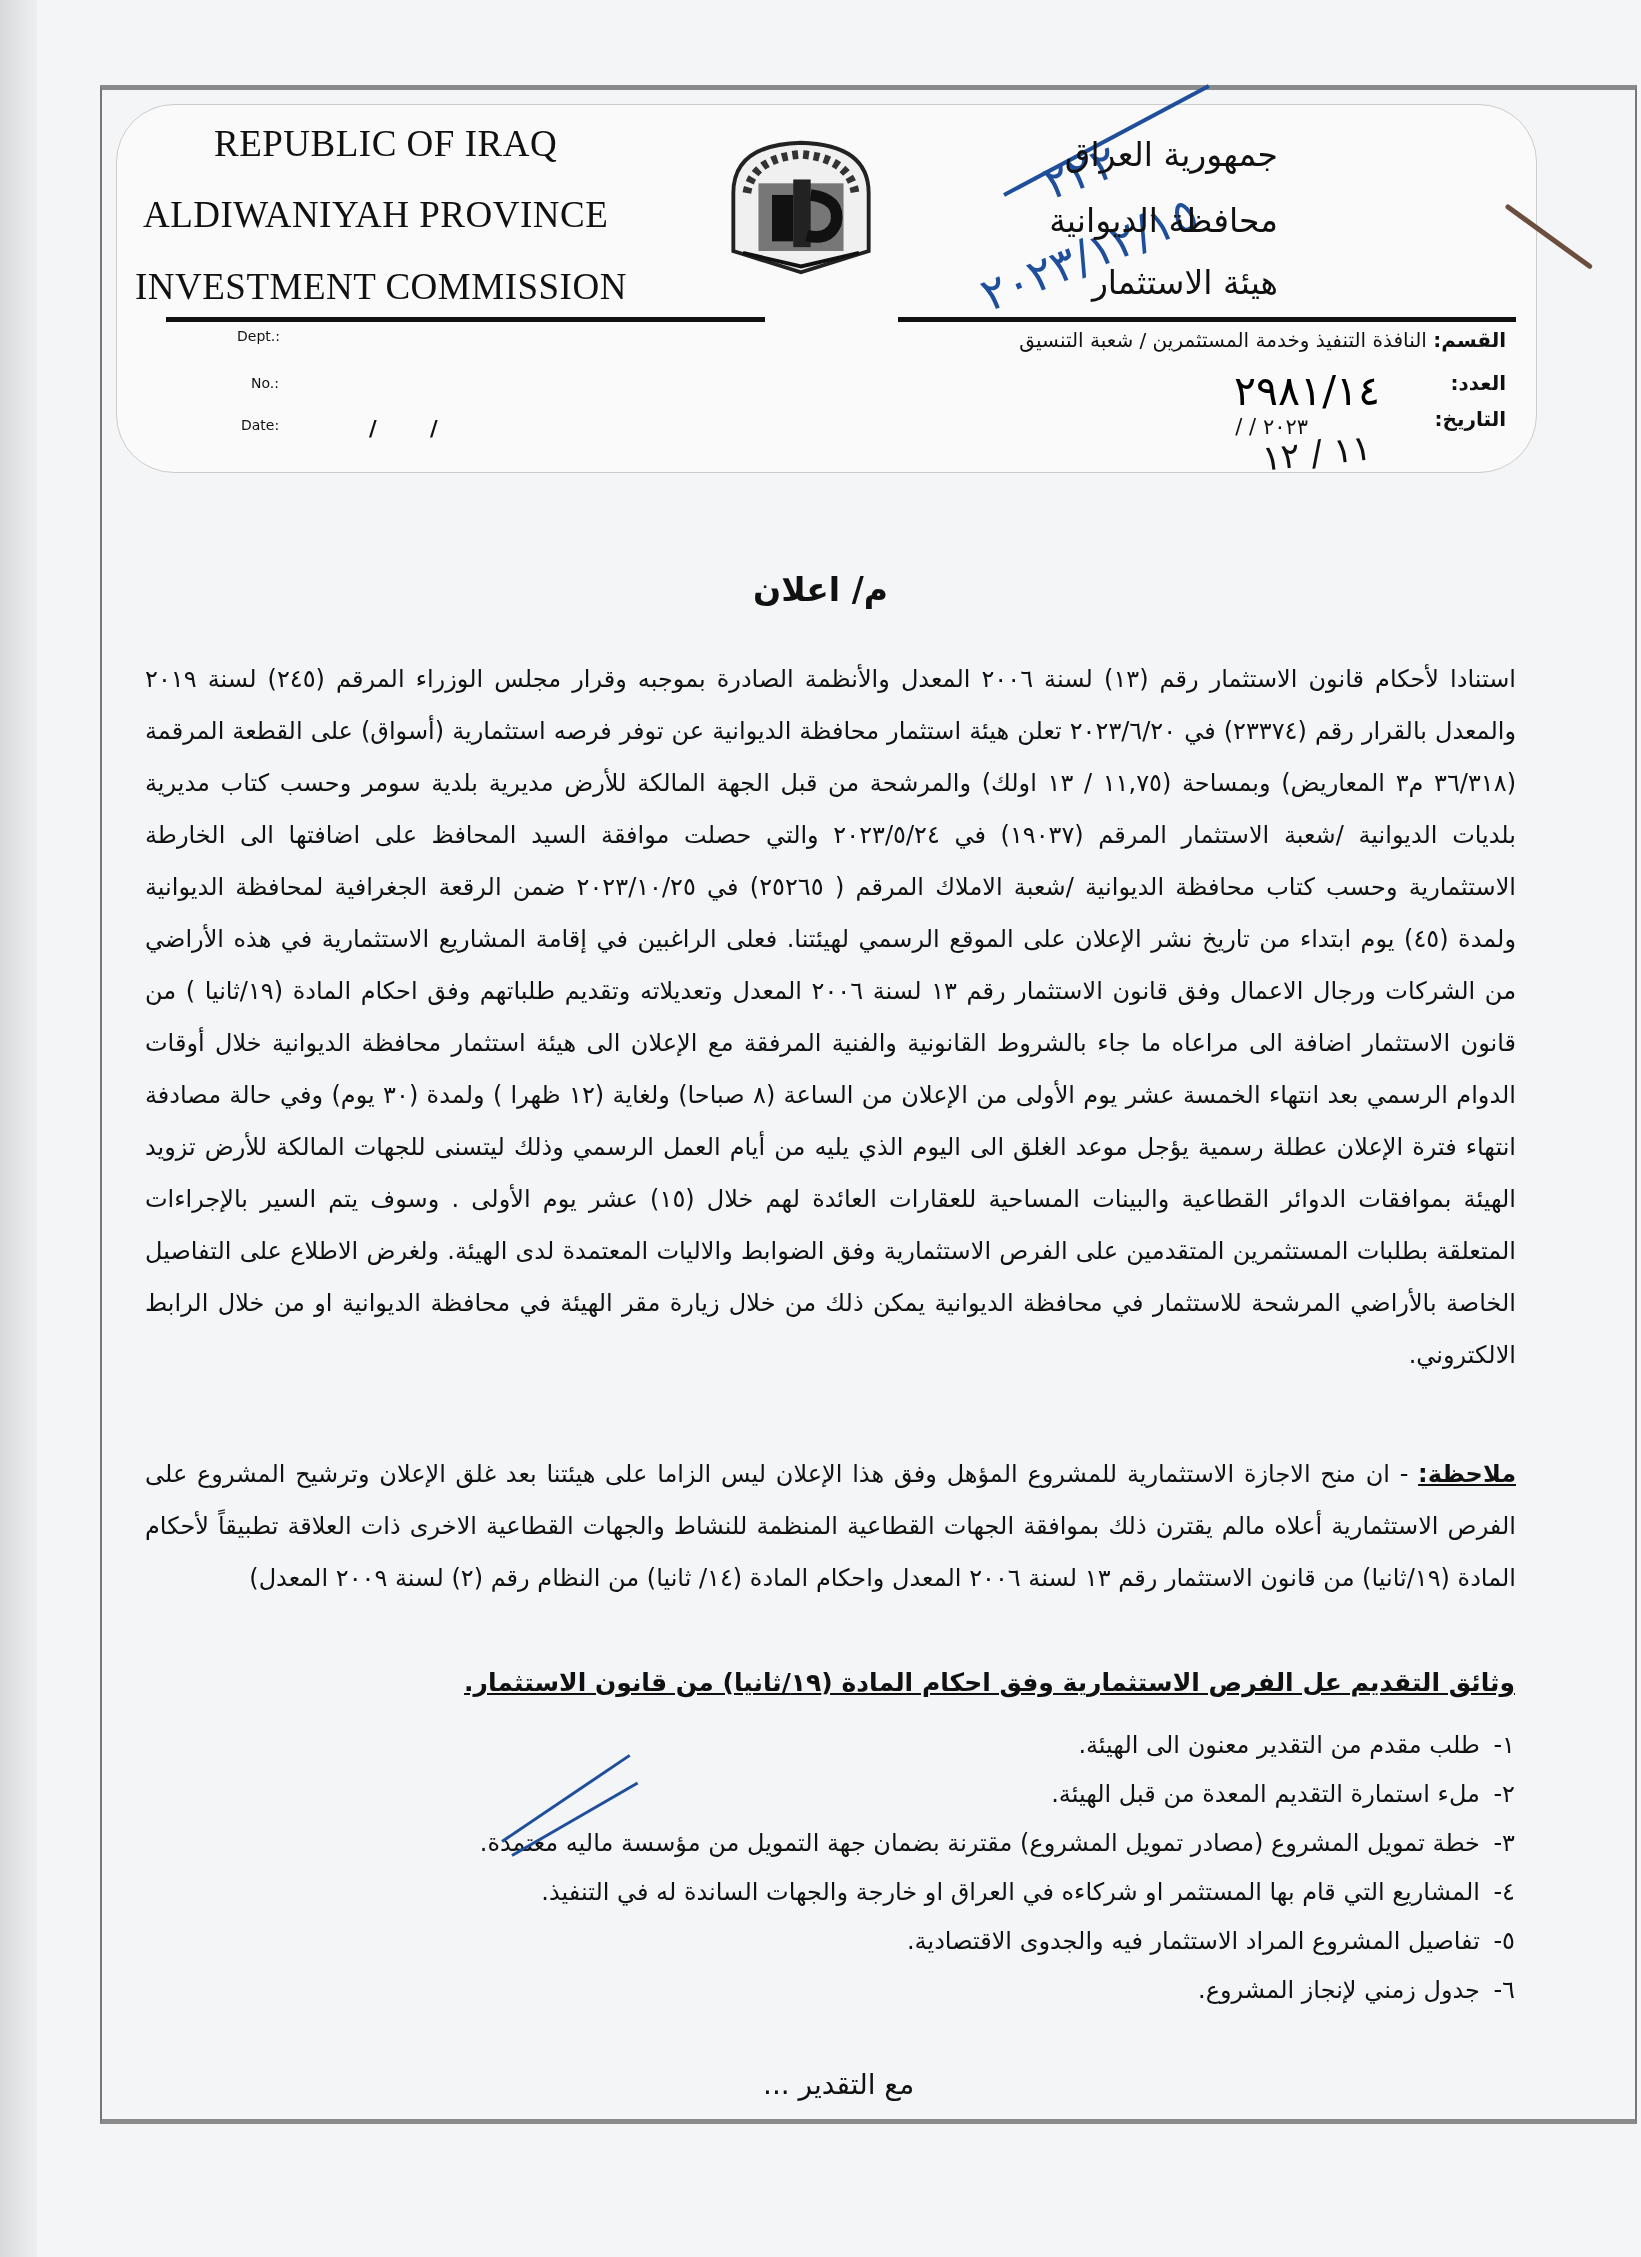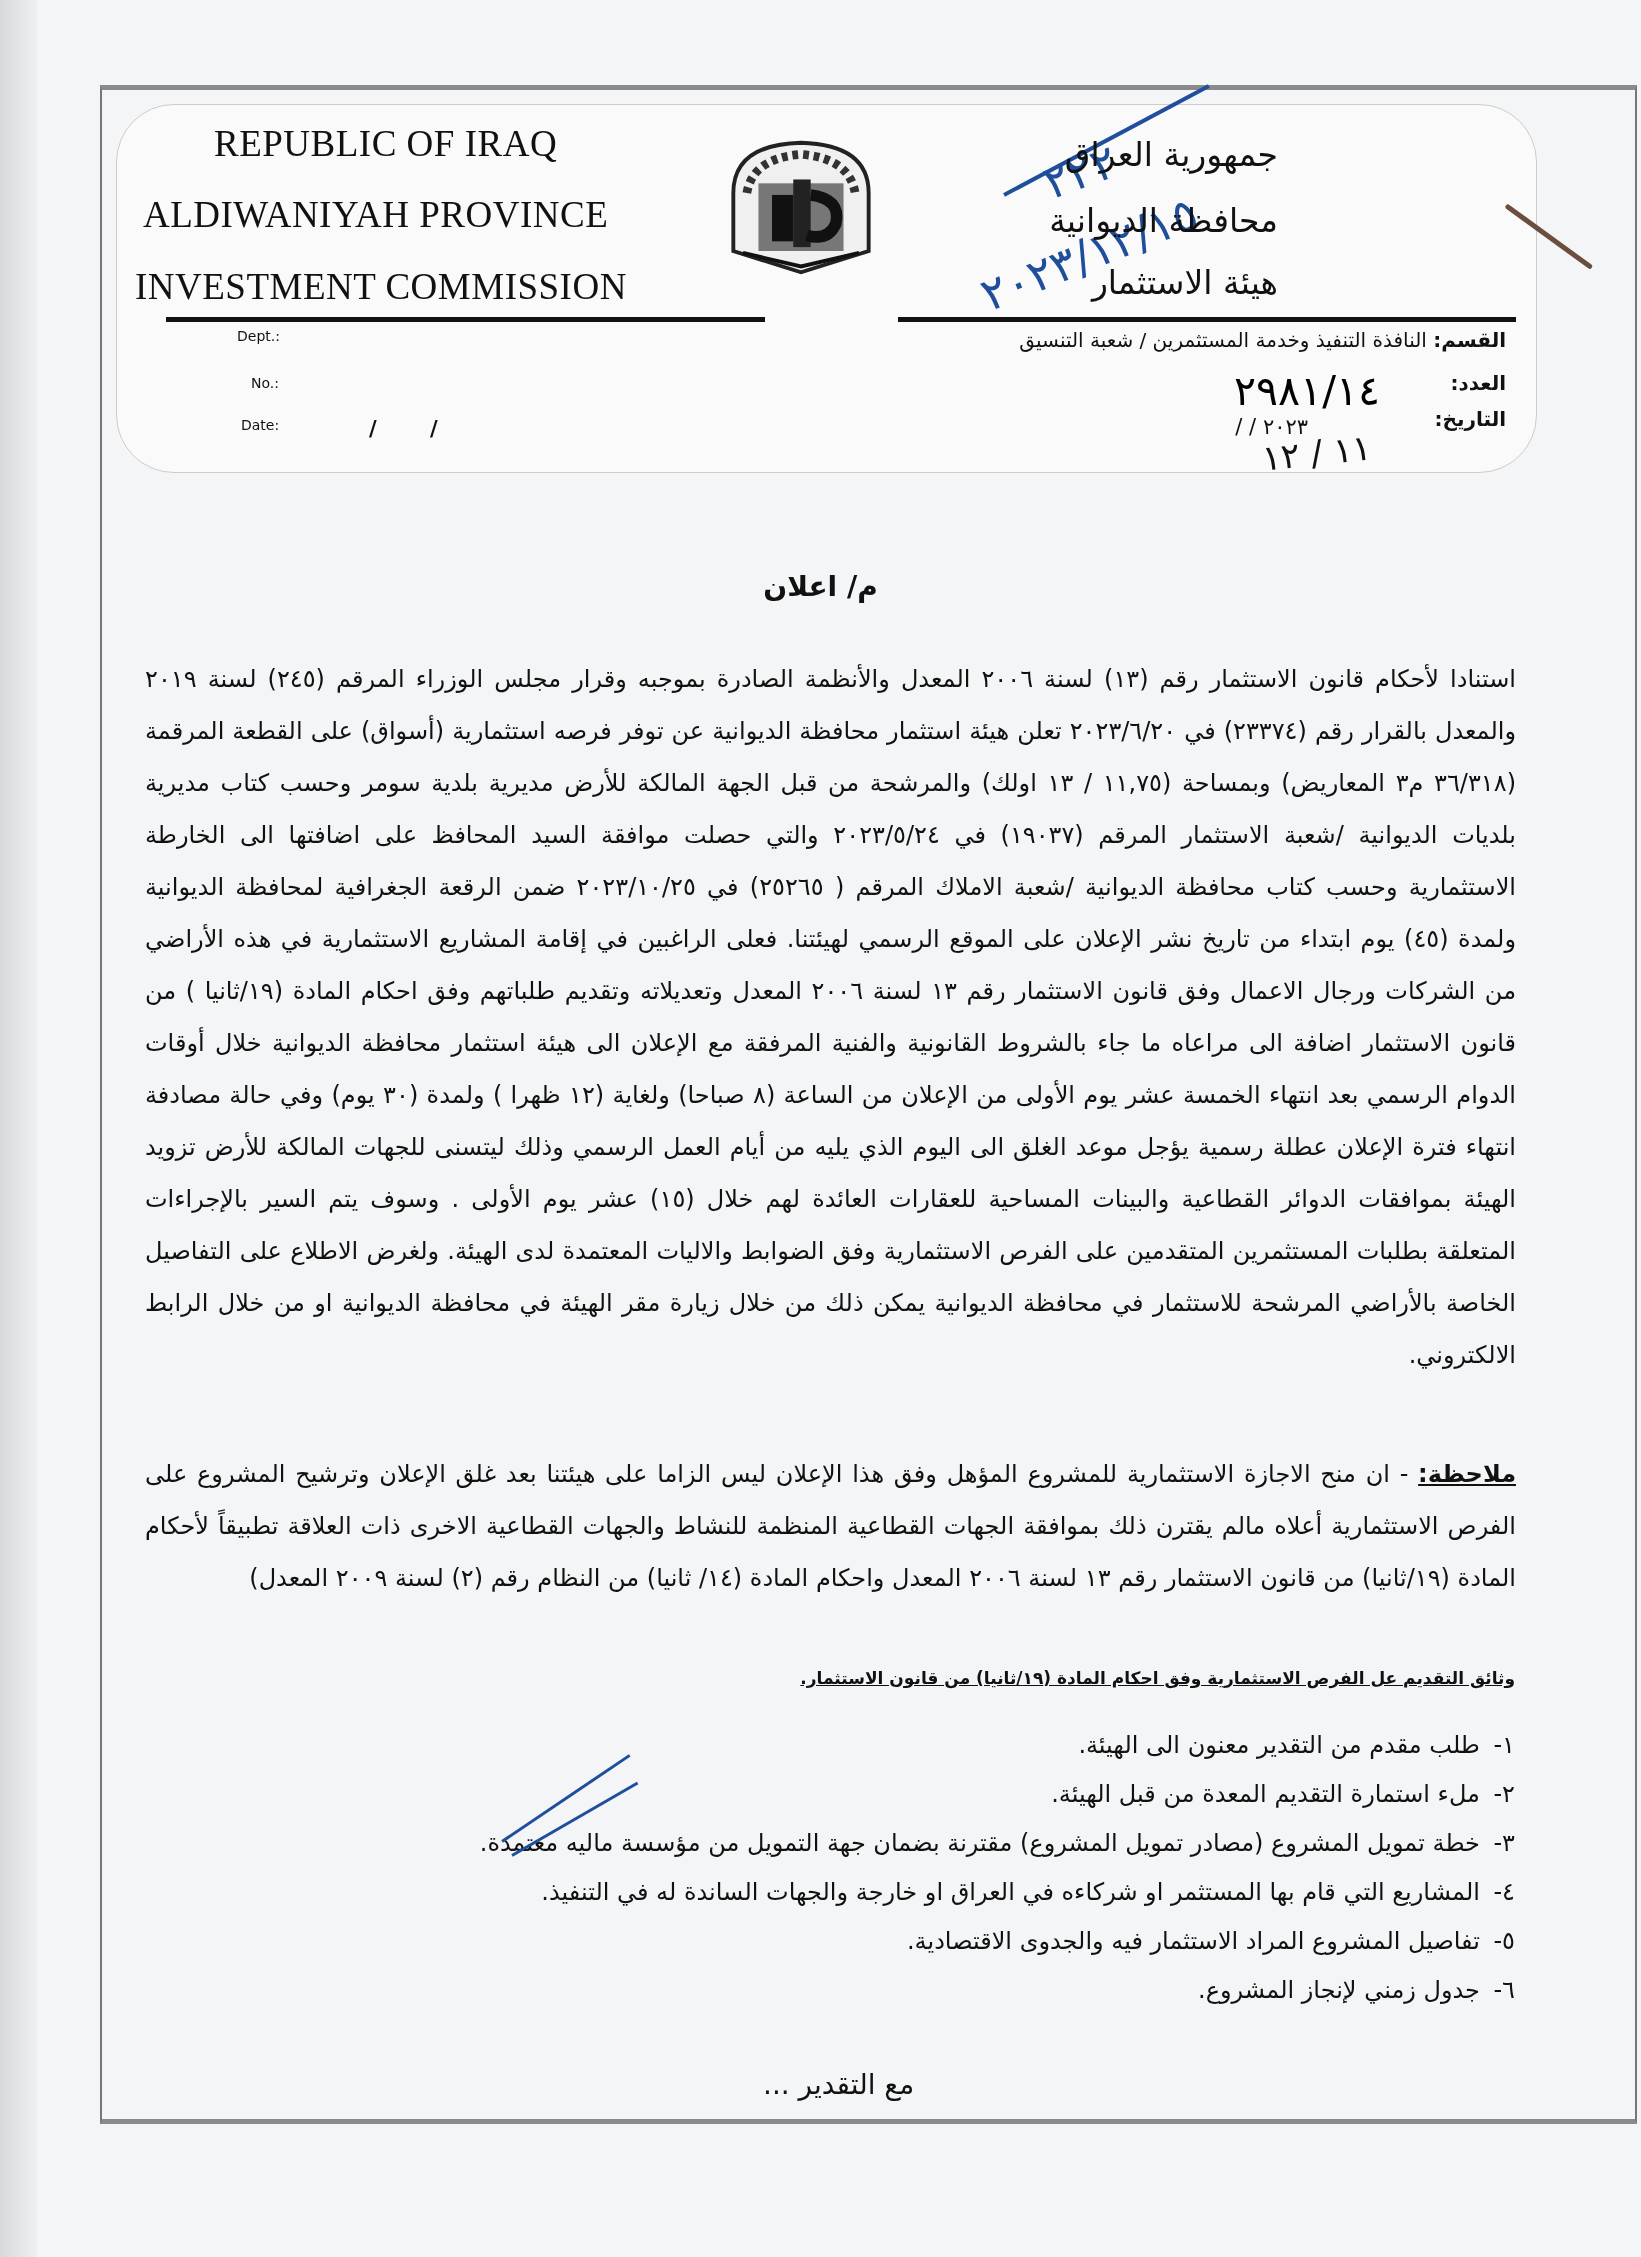--- a/index.html
+++ b/index.html
@@ -55,36 +55,36 @@
 
   .blue-annot1 { position:absolute; left:1043px; top:145px; font-size:46px; color:#1f4e9b; font-family:"DejaVu Sans", sans-serif; transform:rotate(-20deg); direction:rtl; }
   .blue-annot2 { position:absolute; left:975px; top:227px; font-size:46px; color:#1f4e9b; font-family:"DejaVu Sans", sans-serif; transform:rotate(-22deg); direction:rtl; }
   .blue-slash { position:absolute; left:1004px; top:193px; width:232px; height:3.9px; background:#1f4e9b; transform:rotate(-28deg); transform-origin:left center; }
   .pen-mark { position:absolute; left:1506px; top:203px; width:106px; height:4.8px; background:#6b4e3d; transform:rotate(36deg); transform-origin:left center; border-radius:2.9px; }
 
   .logo {
     position:absolute; left:714px; top:135px; width:174px; height:145px;
   }
 
-  .notice-title { position:absolute; left:0; width:1641px; top:570px; text-align:center; font-size:28px; font-weight:bold; direction:rtl; font-family:"DejaVu Sans", sans-serif; }
+  .notice-title { position:absolute; left:0; width:1641px; top:570px; text-align:center; font-size:33px; font-weight:bold; direction:rtl; font-family:"DejaVu Sans", sans-serif; }
 
   .body-para {
     position:absolute; left:145px; width:1371px; top:653px;
     direction:rtl; text-align:justify; text-align-last:right;
     font-family:"DejaVu Sans", sans-serif; font-size:24px; line-height:52px;
   }
   .note-para {
     position:absolute; left:145px; width:1371px; top:1448px;
     direction:rtl; text-align:justify; text-align-last:right;
     font-family:"DejaVu Sans", sans-serif; font-size:24px; line-height:52px;
   }
   .note-label { font-weight:bold; text-decoration:underline; }
   .docs-heading {
     position:absolute; right:126px; top:1668px; direction:rtl;
-    font-family:"DejaVu Sans", sans-serif; font-size:17px; font-weight:bold; text-decoration:underline;
+    font-family:"DejaVu Sans", sans-serif; font-size:25px; font-weight:bold; text-decoration:underline;
   }
   .docs-list {
     position:absolute; right:126px; top:1721px; margin:0; padding:0; list-style:none; direction:rtl;
     font-family:"DejaVu Sans", sans-serif; font-size:24px;
   }
   .docs-list li { height:49px; line-height:49px; white-space:nowrap; }
   .docs-list .num { margin-left:13.5px; }
   .regards { position:absolute; left:763px; top:2068px; direction:rtl; font-family:"DejaVu Sans", sans-serif; font-size:28px; }
   .blue-stroke { position:absolute; left:502px; top:1840px; width:154px; height:2.9px; background:#1f4e9b; transform:rotate(-34deg); transform-origin:left center; }
   .blue-stroke2 { position:absolute; left:512px; top:1854px; width:145px; height:2.9px; background:#1f4e9b; transform:rotate(-30deg); transform-origin:left center; }

